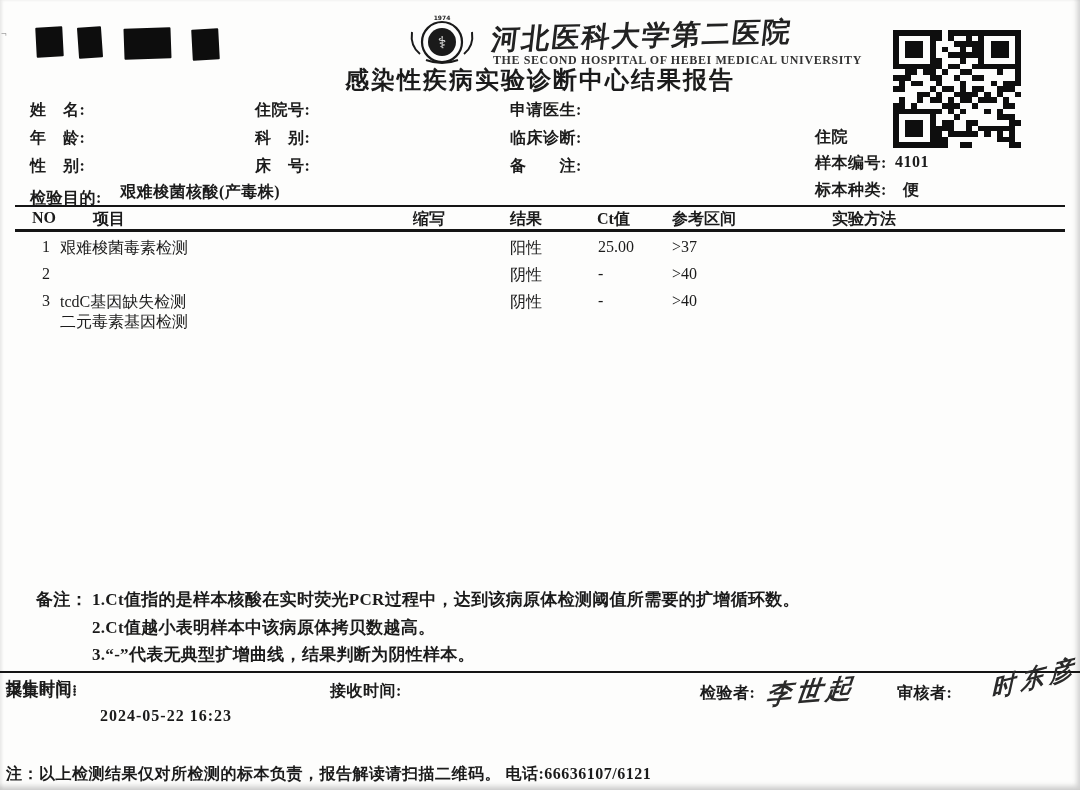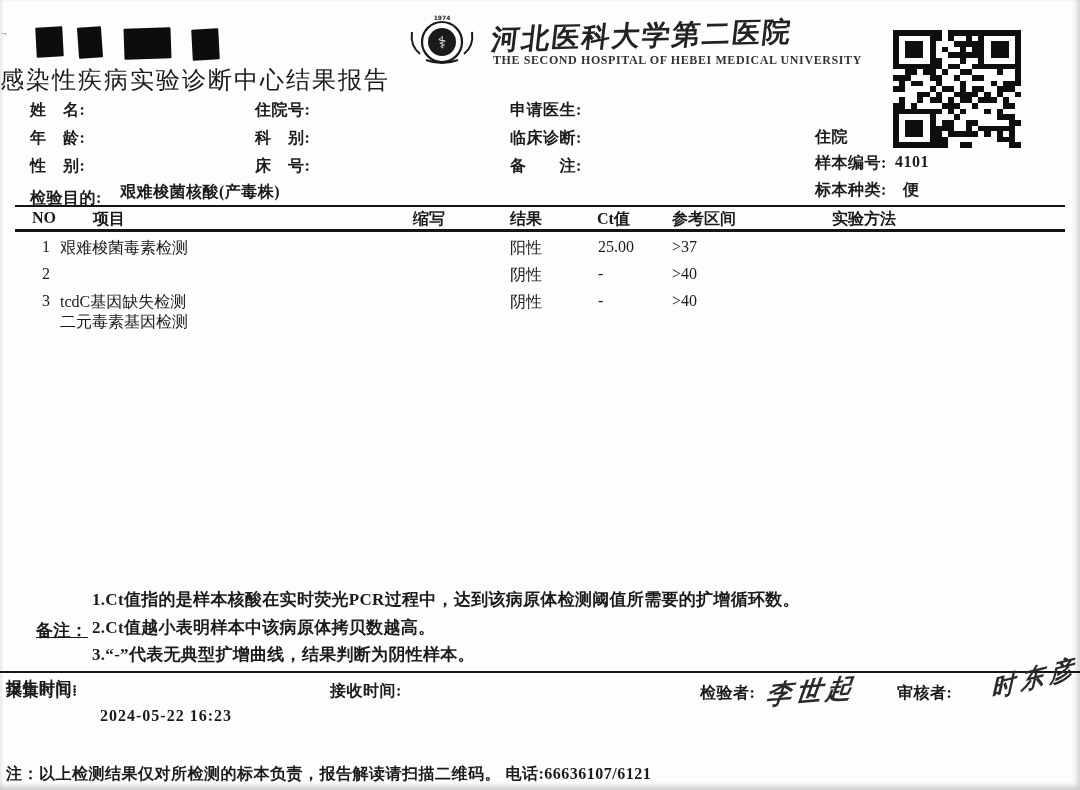--- a/index.html
+++ b/index.html
@@ -12,21 +12,21 @@
   }
   .abs { position:absolute; white-space:nowrap; }
   .lbl { font-size:16px; font-weight:600; letter-spacing:.5px; }
   .redact { position:absolute; background:#0d0d0d; border-radius:1px; }
   .artifact { position:absolute; color:#777; font-size:10px; }
   .hosp-cn {
     font-size:28px; font-weight:bold; transform:skewX(-8deg) rotate(-1.5deg);
     letter-spacing:2px; color:#222;
   }
   .hosp-en { font-size:12px; font-weight:bold; letter-spacing:.6px; color:#333; }
-  .title { width:1080px; font-size:24px; font-weight:normal; letter-spacing:2px; }
+  .title { width:1080px; text-align:center; font-size:24px; font-weight:bold; letter-spacing:2px; }
   .line { position:absolute; background:#151515; }
   .th { font-size:16px; font-weight:600; }
   .td { font-size:16px; font-weight:500; }
   .note { font-size:17px; font-weight:600; letter-spacing:.3px; }
   .sig {
     font-size:26px; font-weight:bold; color:#2a2a2a;
     transform:rotate(-5deg) skewX(-12deg); display:inline-block; letter-spacing:4px;
     font-style:italic;
   }
   .sig2 { font-size:24px; transform:rotate(-14deg) skewX(-14deg); letter-spacing:6px; }
@@ -550,21 +550,21 @@
     <span class="abs td" style="left:672px; top:265px;">&gt;40</span>
   </div>
   <div>
     <span class="abs td" style="left:42px;  top:292px;">3</span>
     <span class="abs td" style="left:60px;  top:292px;">tcdC基因缺失检测</span>
     <span class="abs td" style="left:510px; top:292px;">阴性</span>
     <span class="abs td" style="left:598px; top:292px;">-</span>
     <span class="abs td" style="left:672px; top:292px;">&gt;40</span>
   </div>
 
-  <span class="abs note" style="left:36px; top:619px;text-decoration:underline;">备注：</span>
+  <span class="abs note" style="left:36px; top:588px;">备注：</span>
   <span class="abs note" style="left:92px; top:588px;">1.Ct值指的是样本核酸在实时荧光PCR过程中，达到该病原体检测阈值所需要的扩增循环数。</span>
   <span class="abs note" style="left:92px; top:616px;">2.Ct值越小表明样本中该病原体拷贝数越高。</span>
   <span class="abs note" style="left:92px; top:643px;">3.“-”代表无典型扩增曲线，结果判断为阴性样本。</span>
 
   <div class="line" style="left:0; top:671px; right:0; height:2px;"></div>
 
   <span class="abs lbl" style="left:6px;   top:681px;">采集时间:</span>
   <span class="abs lbl" style="left:330px; top:681px;">接收时间:</span>
   <span class="abs lbl" style="left:700px; top:683px;">检验者:</span>
   <span class="abs sig" style="left:766px; top:674px;">李世起</span>

